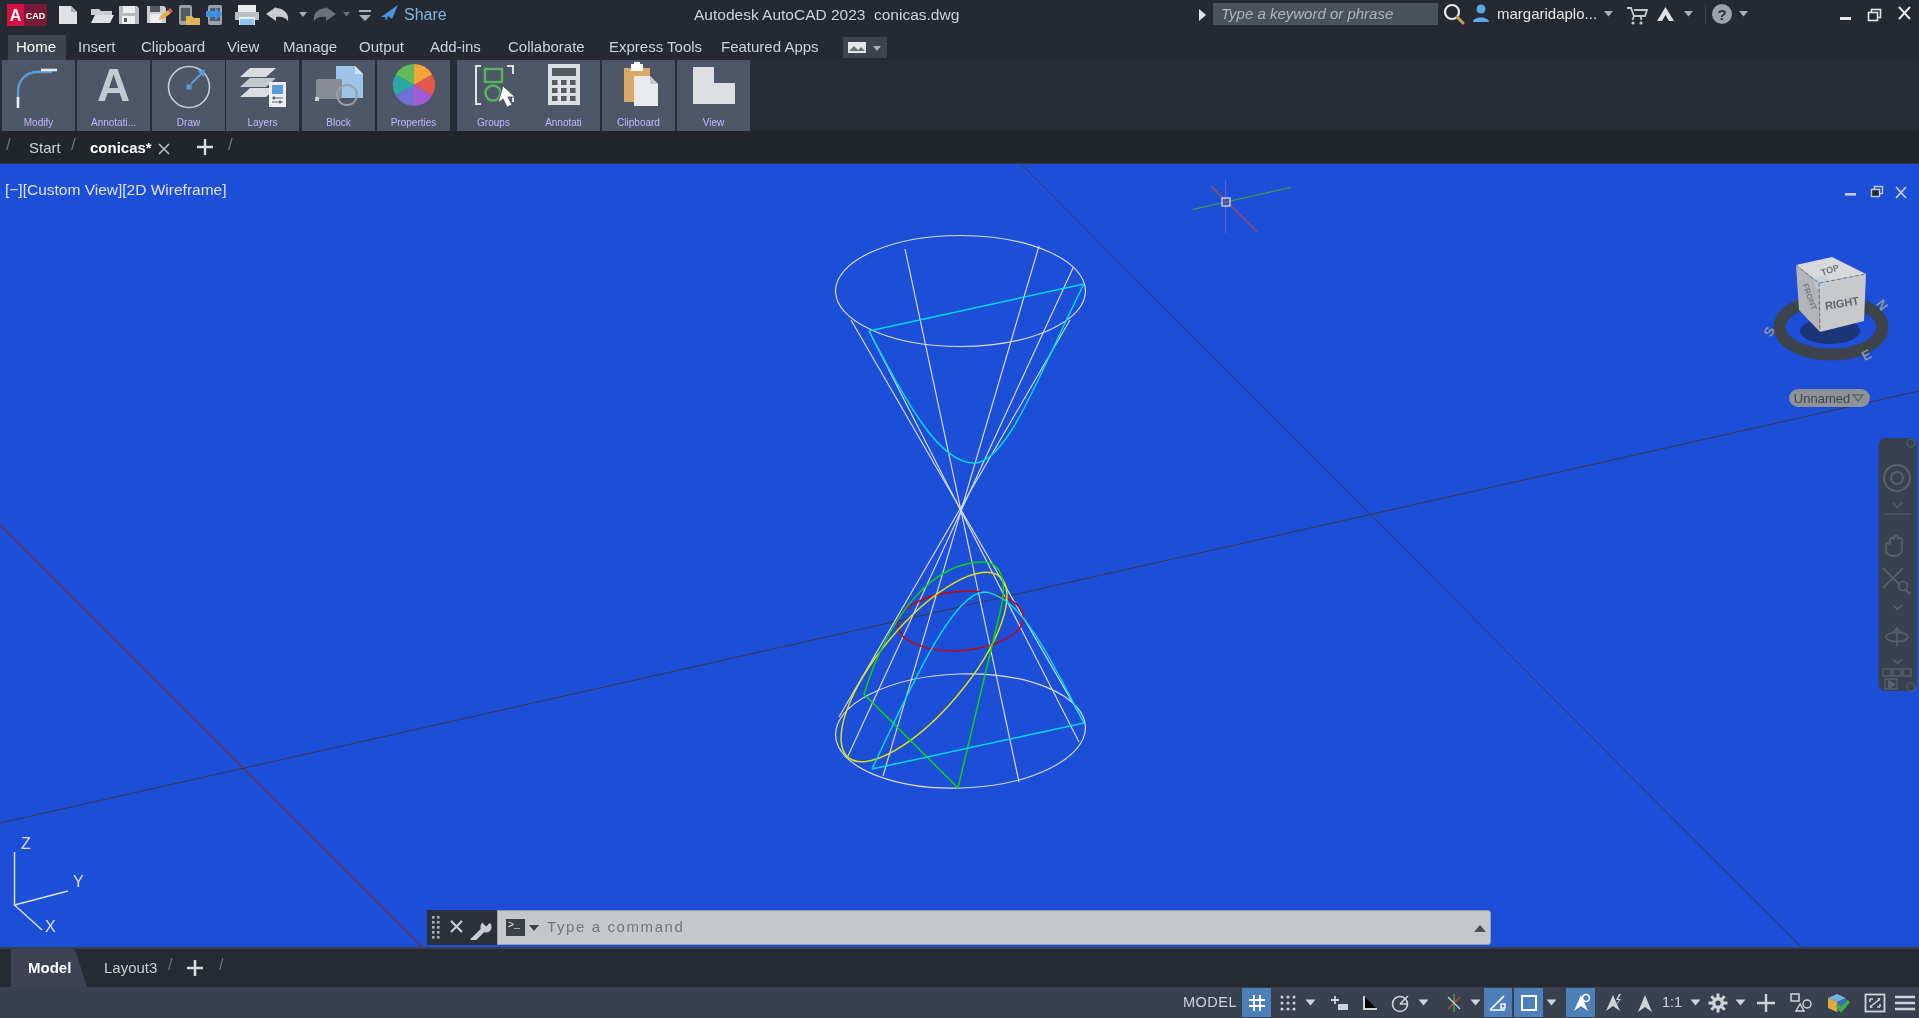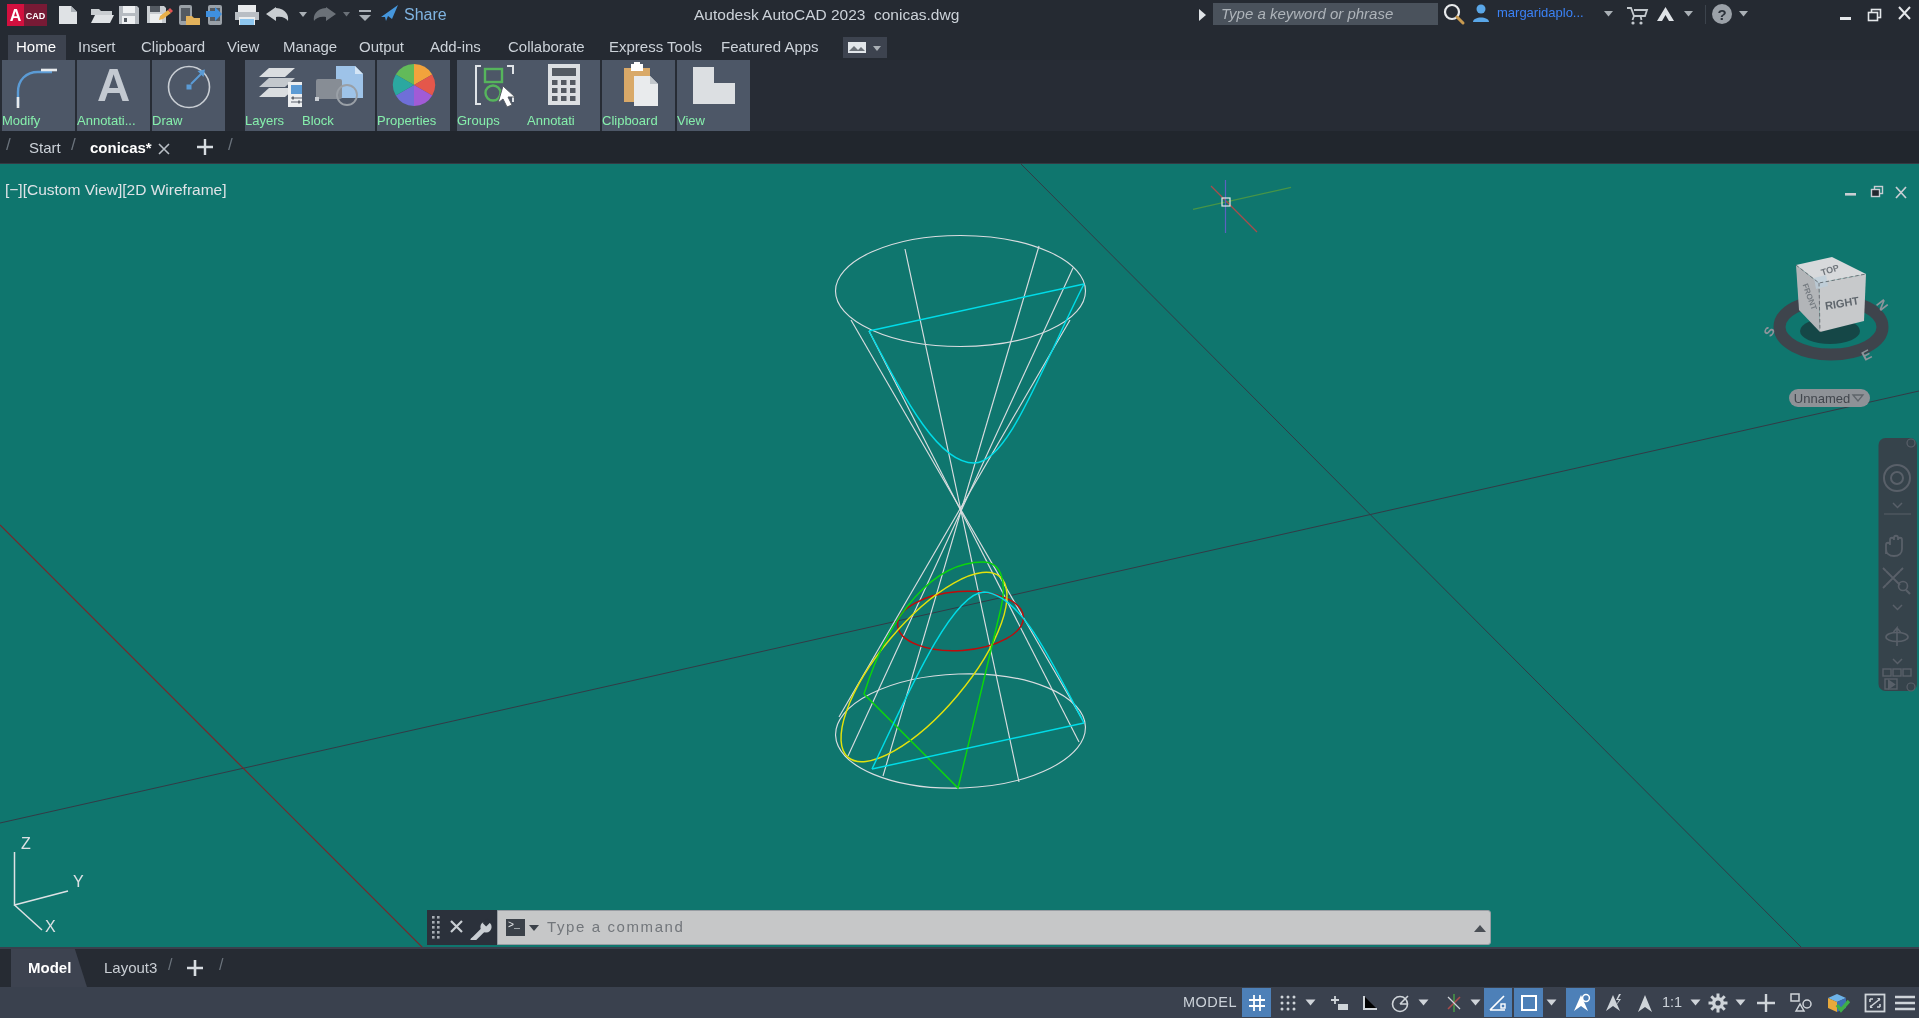--- a/index.html
+++ b/index.html
@@ -3,23 +3,23 @@
 *{margin:0;padding:0;box-sizing:border-box}
 html,body{width:1919px;height:1018px;overflow:hidden;background:#252a32;font-family:"Liberation Sans",sans-serif}
 .abs{position:absolute}
 #app{position:relative;width:1919px;height:1018px}
 
 #titlebar{position:absolute;left:0;top:0;width:1919px;height:35px;background:#252a32}
 #menurow{position:absolute;left:0;top:35px;width:1919px;height:25px;background:#252a32}
 .menuitem{position:absolute;top:0;height:32px;line-height:24px;color:#ccd2d9;font-size:15px}
 #ribbon{position:absolute;left:0;top:60px;width:1919px;height:71px;background:#272c35}
 .rbtn{position:absolute;top:0;width:73px;height:71px;background:#4d5767}
-.rlabel{position:absolute;left:0;right:0;bottom:3px;text-align:left;color:#86efac;font-size:13px}
+.rlabel{position:absolute;left:0;right:0;bottom:3px;text-align:center;color:#c4b5fd;font-size:10px}
 #filetabs{position:absolute;left:0;top:131px;width:1919px;height:32px;background:#21262d}
-#drawing{position:absolute;left:0;top:163px;width:1919px;height:784px;background:#0f766e;border-top:1px solid #343a43}
+#drawing{position:absolute;left:0;top:163px;width:1919px;height:784px;background:#1d4ed8;border-top:1px solid #343a43}
 #modelbar{position:absolute;left:0;top:947px;width:1919px;height:40px;background:#262b33;border-top:2px solid #39404d}
 #statusbar{position:absolute;left:0;top:987px;width:1919px;height:31px;background:#3a414e}
 .sbox{position:absolute;top:1px;height:29px;display:flex;align-items:center;justify-content:center}
 .blue{background:#4d80b8}
 </style></head>
 <body>
 <div id="app">
   <div id="titlebar">
     <svg class="abs" style="left:0;top:0" width="460" height="30" viewBox="0 0 460 30">
 
@@ -90,21 +90,21 @@
       <path d="M1684 11 l4.5 5.5 l4.5 -5.5 z" fill="#aab0b6"></path>
       <rect x="1705" y="5" width="1" height="19" fill="#3c434c"></rect>
       <circle cx="1722" cy="14" r="10" fill="#9ba1a8"></circle>
       <text x="1722" y="20" font-size="15" font-weight="bold" fill="#2b313a" text-anchor="middle" font-family="Liberation Sans">?</text>
       <path d="M1739 11 l4.5 5.5 l4.5 -5.5 z" fill="#aab0b6"></path>
       <rect x="1840" y="17" width="11" height="3" fill="#e4e7ea"></rect>
       <rect x="1871.5" y="9.5" width="9" height="8" fill="none" stroke="#e4e7ea" stroke-width="1.6"></rect>
       <rect x="1868.5" y="12.5" width="9" height="8" fill="#252a32" stroke="#e4e7ea" stroke-width="1.6"></rect>
       <path d="M1899 7 l11 12 m0 -12 l-11 12" stroke="#e4e7ea" stroke-width="2"></path>
     </svg>
-    <span class="abs" style="left:1497px;top:5px;font-size:13px;color:#3b82f6">margaridaplo...</span>
+    <span class="abs" style="left:1497px;top:5px;font-size:15px;color:#e5e5e5">margaridaplo...</span>
   </div>
   <div id="menurow">
     <div class="abs" style="left:8px;top:0;width:58px;height:25px;background:#3d434f"></div>
     <span class="menuitem" style="left:16px;color:#fff">Home</span>
     <span class="menuitem" style="left:78px">Insert</span>
     <span class="menuitem" style="left:141px">Clipboard</span>
     <span class="menuitem" style="left:227px">View</span>
     <span class="menuitem" style="left:283px">Manage</span>
     <span class="menuitem" style="left:359px">Output</span>
     <span class="menuitem" style="left:430px">Add-ins</span>
@@ -133,21 +133,21 @@
     </div>
     <div class="rbtn" style="left:152px">
         <span class="rlabel">Draw</span>
       <svg class="abs" style="left:14px;top:3px" width="46" height="46" viewBox="0 0 46 46">
         <circle cx="23" cy="24" r="20.5" fill="none" stroke="#c9ced4" stroke-width="1.6"></circle>
         <rect x="20.5" y="21.5" width="5" height="5" fill="#5b9bd5"></rect>
         <path d="M25 21 l11 -11" stroke="#5b9bd5" stroke-width="2"></path>
         <path d="M31.5 8 l7.5 -1.5 l-1.5 7.5 z" fill="#5b9bd5"></path>
       </svg>
     </div>
-    <div class="rbtn" style="left:245px">
+    <div class="rbtn" style="left:226px">
         <span class="rlabel">Layers</span>
       <svg class="abs" style="left:12px;top:4px" width="52" height="44" viewBox="0 0 52 44">
         <path d="M2 13 l10 -9 h26 l-10 9 z" fill="#dadde0"></path>
         <path d="M2 23 l10 -9 h26 l-10 9 z" fill="#c3c8cd"></path>
         <path d="M2 33 l10 -9 h26 l-10 9 z" fill="#dadde0"></path>
         <rect x="31" y="18" width="17" height="25" fill="#eceef0"></rect>
         <rect x="34" y="21" width="11" height="9" fill="#5b9bd5"></rect>
         <path d="M34 34 h11 M34 38 h11" stroke="#8a9098" stroke-width="1.6"></path>
         <path d="M36 32.5 v3 m6 1 v3" stroke="#545a62" stroke-width="1.6"></path>
       </svg>

